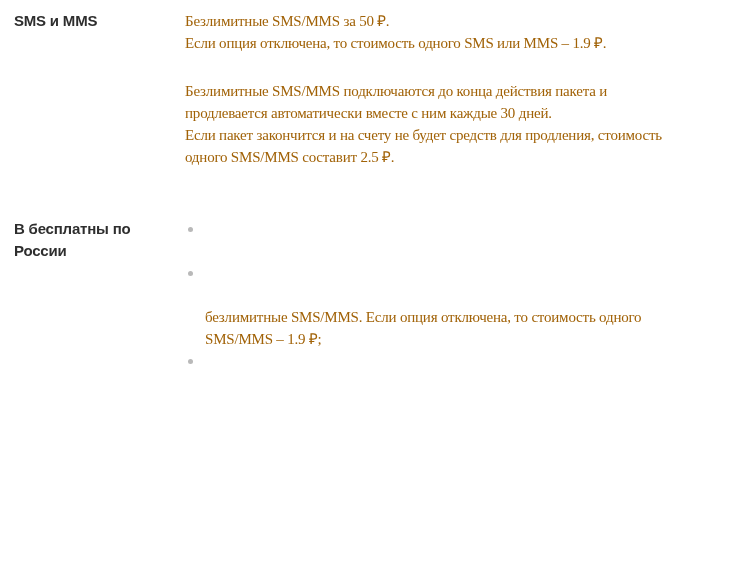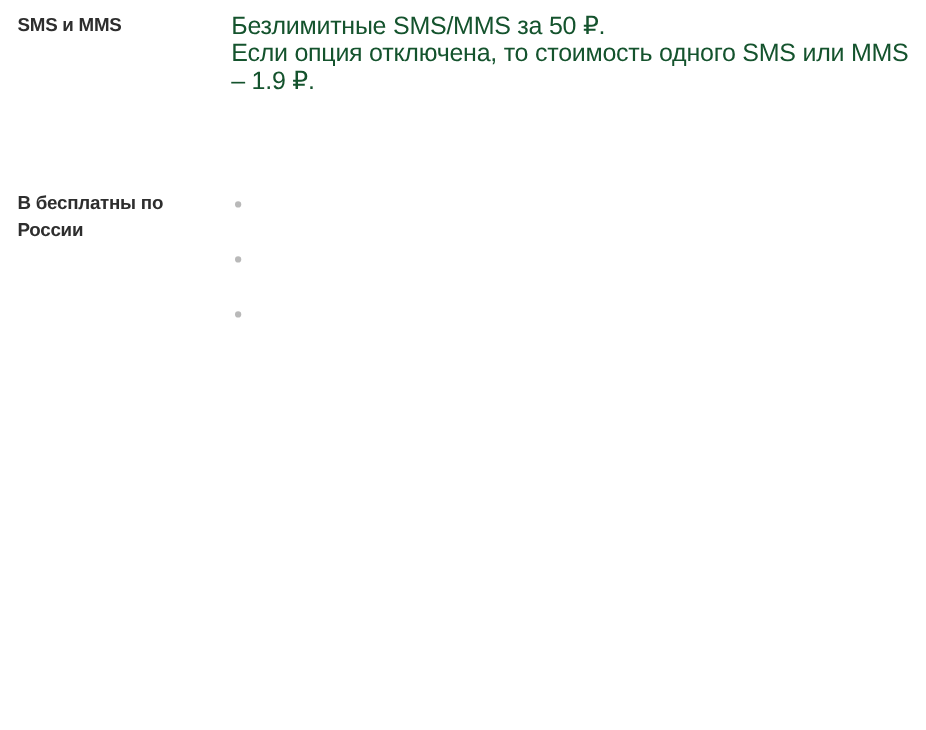--- a/index.html
+++ b/index.html
@@ -34,24 +34,25 @@
     padding-right: 10px;
     font-size: 15px;
     font-weight: bold;
     letter-spacing: -0.2px;
     line-height: 22px;
     color: #2e2e2e;
   }
   .row-body {
     flex: 1 1 auto;
     max-width: 556px;
-    font-size: 20px;
+    font-size: 15px;
     letter-spacing: -0.2px;
     line-height: 22px;
-    color: #14532d;
+    color: #a16207;
+    font-family: Liberation Serif, serif;
   }
   .row-body p {
     margin: 0;
     white-space: pre-line;
   }
   .row-body p.gap-after {
     margin-bottom: 26px;
   }
   ul.cond-list {
     margin: 0 0 26px 0;
@@ -76,32 +77,38 @@
 </head>
 <body>
 
 <div class="page">
 
   <div class="row">
     <div class="row-label">SMS и MMS</div>
     <div class="row-body">
       <p class="gap-after">Безлимитные SMS/MMS за 50 ₽.
 Если опция отключена, то стоимость одного SMS или MMS – 1.9 ₽.</p>
+      <p>Безлимитные SMS/MMS подключаются до конца действия пакета и
+продлевается автоматически вместе с ним каждые 30 дней.
+Если пакет закончится и на счету не будет средств для продления, стоимость
+одного SMS/MMS составит 2.5 ₽.</p>
     </div>
   </div>
 
   <div class="row">
     <div class="row-label">В бесплатны по России</div>
     <div class="row-body">
       <ul class="cond-list">
         <li>
           <span class="dot"></span>
         </li>
         <li>
           <span class="dot"></span>
+          <span>безлимитные SMS/MMS. Если опция отключена, то стоимость одного
+SMS/MMS – 1.9 ₽;</span>
         </li>
         <li>
           <span class="dot"></span>
           
         </li>
       </ul>
 
     </div>
   </div>
 

